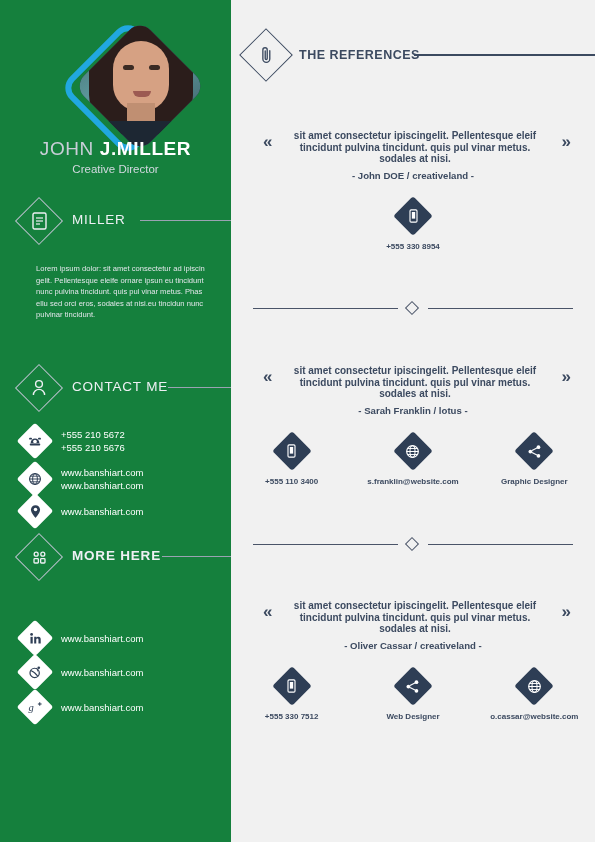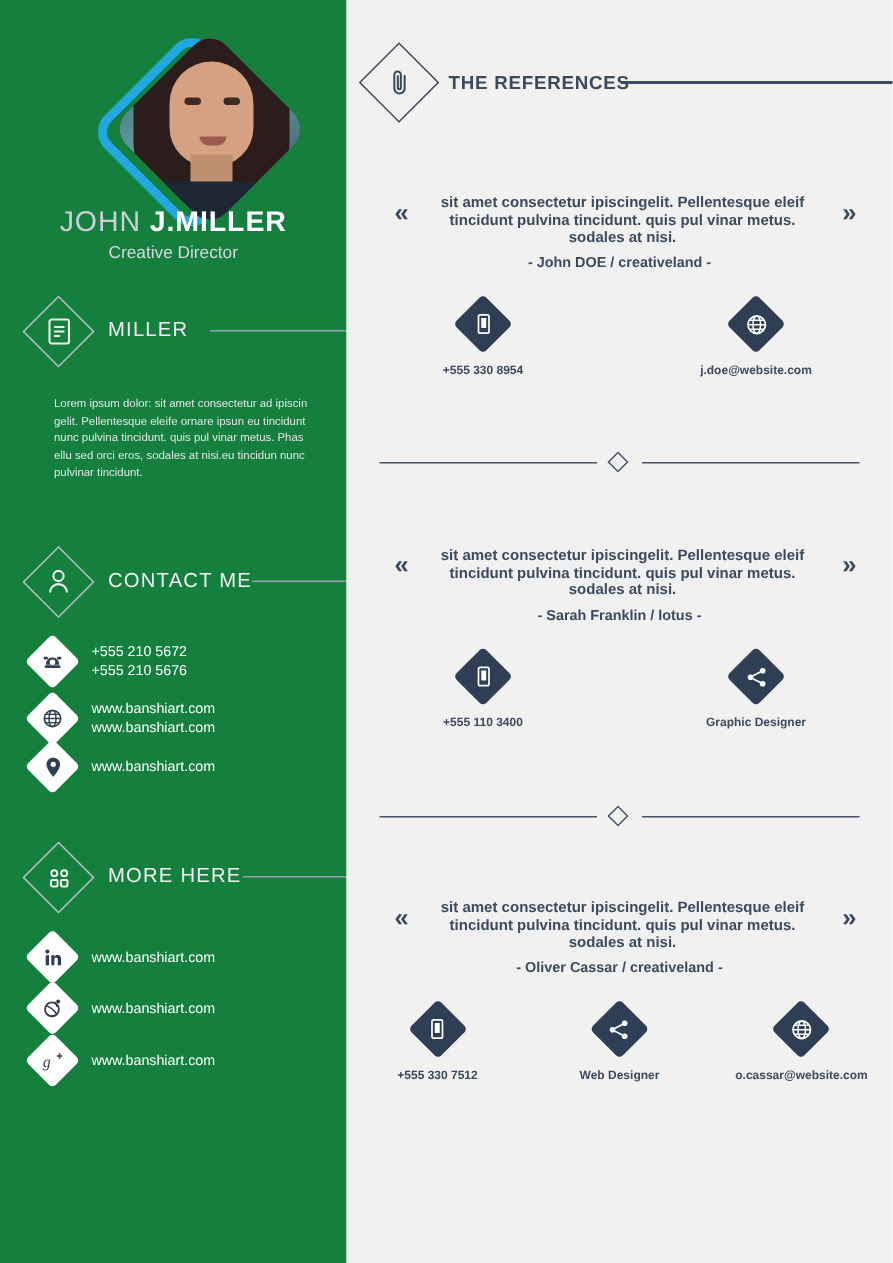--- a/index.html
+++ b/index.html
@@ -403,21 +403,21 @@
         <div class="ic">
           <svg width="13" height="15" viewBox="0 0 14 16">
             <path d="M7 1.2 C4.2 1.2 2.1 3.3 2.1 6 C2.1 9.6 7 14.8 7 14.8 C7 14.8 11.9 9.6 11.9 6 C11.9 3.3 9.8 1.2 7 1.2 Z" fill="#2e3e55"></path>
             <circle cx="7" cy="5.9" r="1.9" fill="#ffffff"></circle>
           </svg>
         </div>
       </div>
       <div class="txt">www.banshiart.com</div>
     </div>
 
-    <div class="sec" style="top:563px;">
+    <div class="sec" style="top:535px;font-weight:bold;">
       <div class="dia"></div>
       <div class="glyph">
         <svg width="17" height="17" viewBox="0 0 18 18">
           <circle cx="5.5" cy="5.5" r="2.1" fill="none" stroke="#eef0f4" stroke-width="1.4"></circle>
           <circle cx="12.5" cy="5.5" r="2.1" fill="none" stroke="#eef0f4" stroke-width="1.4"></circle>
           <rect x="3.2" y="10.2" width="4.6" height="4.6" rx="0.8" fill="none" stroke="#eef0f4" stroke-width="1.4"></rect>
           <rect x="10.2" y="10.2" width="4.6" height="4.6" rx="0.8" fill="none" stroke="#eef0f4" stroke-width="1.4"></rect>
         </svg>
       </div>
       <div class="sec-title">MORE HERE</div>
@@ -495,63 +495,63 @@
             <div class="bg"></div>
             <div class="ic">
               <svg width="9" height="14" viewBox="0 0 10 16">
                 <rect x="1" y="1" width="8" height="14" rx="1.3" fill="none" stroke="#ffffff" stroke-width="1.3"></rect>
                 <rect x="3.1" y="3.4" width="3.8" height="7.6" fill="#ffffff"></rect>
               </svg>
             </div>
           </div>
           <div class="lab">+555 330 8954</div>
         </div>
+      </div>
+    </div>
+
+    <div class="divider" style="top:302px;">
+      <div class="ln a"></div>
+      <div class="dm"></div>
+      <div class="ln b"></div>
+    </div>
+
+    <div class="ref" style="top:365px;">
+      <div class="quote-row">
+        <div class="arrow left">«</div>
+        <div class="arrow right">»</div>
+        <div class="quote">sit amet consectetur ipiscingelit. Pellentesque eleif tincidunt pulvina tincidunt. quis pul vinar metus. sodales at nisi.</div>
+      </div>
+      <div class="attrib" style="top:40px;">- Sarah Franklin / lotus -</div>
+      <div class="icons-row" style="top:72px;">
+        <div class="icol">
+          <div class="dia-dark">
+            <div class="bg"></div>
+            <div class="ic">
+              <svg width="9" height="14" viewBox="0 0 10 16">
+                <rect x="1" y="1" width="8" height="14" rx="1.3" fill="none" stroke="#ffffff" stroke-width="1.3"></rect>
+                <rect x="3.1" y="3.4" width="3.8" height="7.6" fill="#ffffff"></rect>
+              </svg>
+            </div>
+          </div>
+          <div class="lab">+555 110 3400</div>
+        </div>
         <div class="icol">
           <div class="dia-dark">
             <div class="bg"></div>
             <div class="ic">
               <svg width="15" height="15" viewBox="0 0 16 16">
                 <circle cx="8" cy="8" r="6.2" fill="none" stroke="#ffffff" stroke-width="1.3"></circle>
                 <ellipse cx="8" cy="8" rx="2.7" ry="6.2" fill="none" stroke="#ffffff" stroke-width="1.1"></ellipse>
                 <line x1="1.8" y1="8" x2="14.2" y2="8" stroke="#ffffff" stroke-width="1.1"></line>
                 <line x1="2.9" y1="4.8" x2="13.1" y2="4.8" stroke="#ffffff" stroke-width="1"></line>
                 <line x1="2.9" y1="11.2" x2="13.1" y2="11.2" stroke="#ffffff" stroke-width="1"></line>
               </svg>
             </div>
           </div>
-          <div class="lab">j.doe@website.com</div>
-        </div>
-      </div>
-    </div>
-
-    <div class="divider" style="top:302px;">
-      <div class="ln a"></div>
-      <div class="dm"></div>
-      <div class="ln b"></div>
-    </div>
-
-    <div class="ref" style="top:365px;">
-      <div class="quote-row">
-        <div class="arrow left">«</div>
-        <div class="arrow right">»</div>
-        <div class="quote">sit amet consectetur ipiscingelit. Pellentesque eleif tincidunt pulvina tincidunt. quis pul vinar metus. sodales at nisi.</div>
-      </div>
-      <div class="attrib" style="top:40px;">- Sarah Franklin / lotus -</div>
-      <div class="icons-row" style="top:72px;">
-        <div class="icol">
-          <div class="dia-dark">
-            <div class="bg"></div>
-            <div class="ic">
-              <svg width="9" height="14" viewBox="0 0 10 16">
-                <rect x="1" y="1" width="8" height="14" rx="1.3" fill="none" stroke="#ffffff" stroke-width="1.3"></rect>
-                <rect x="3.1" y="3.4" width="3.8" height="7.6" fill="#ffffff"></rect>
-              </svg>
-            </div>
-          </div>
-          <div class="lab">+555 110 3400</div>
+          <div class="lab">s.franklin@website.com</div>
         </div>
         <div class="icol">
           <div class="dia-dark">
             <div class="bg"></div>
             <div class="ic">
               <svg width="15" height="15" viewBox="0 0 16 16">
                 <circle cx="12.2" cy="3.4" r="2" fill="#ffffff"></circle>
                 <circle cx="12.2" cy="12.6" r="2" fill="#ffffff"></circle>
                 <circle cx="3.6" cy="8" r="2" fill="#ffffff"></circle>
                 <line x1="5.3" y1="7" x2="10.6" y2="4.3" stroke="#ffffff" stroke-width="1.2"></line>

